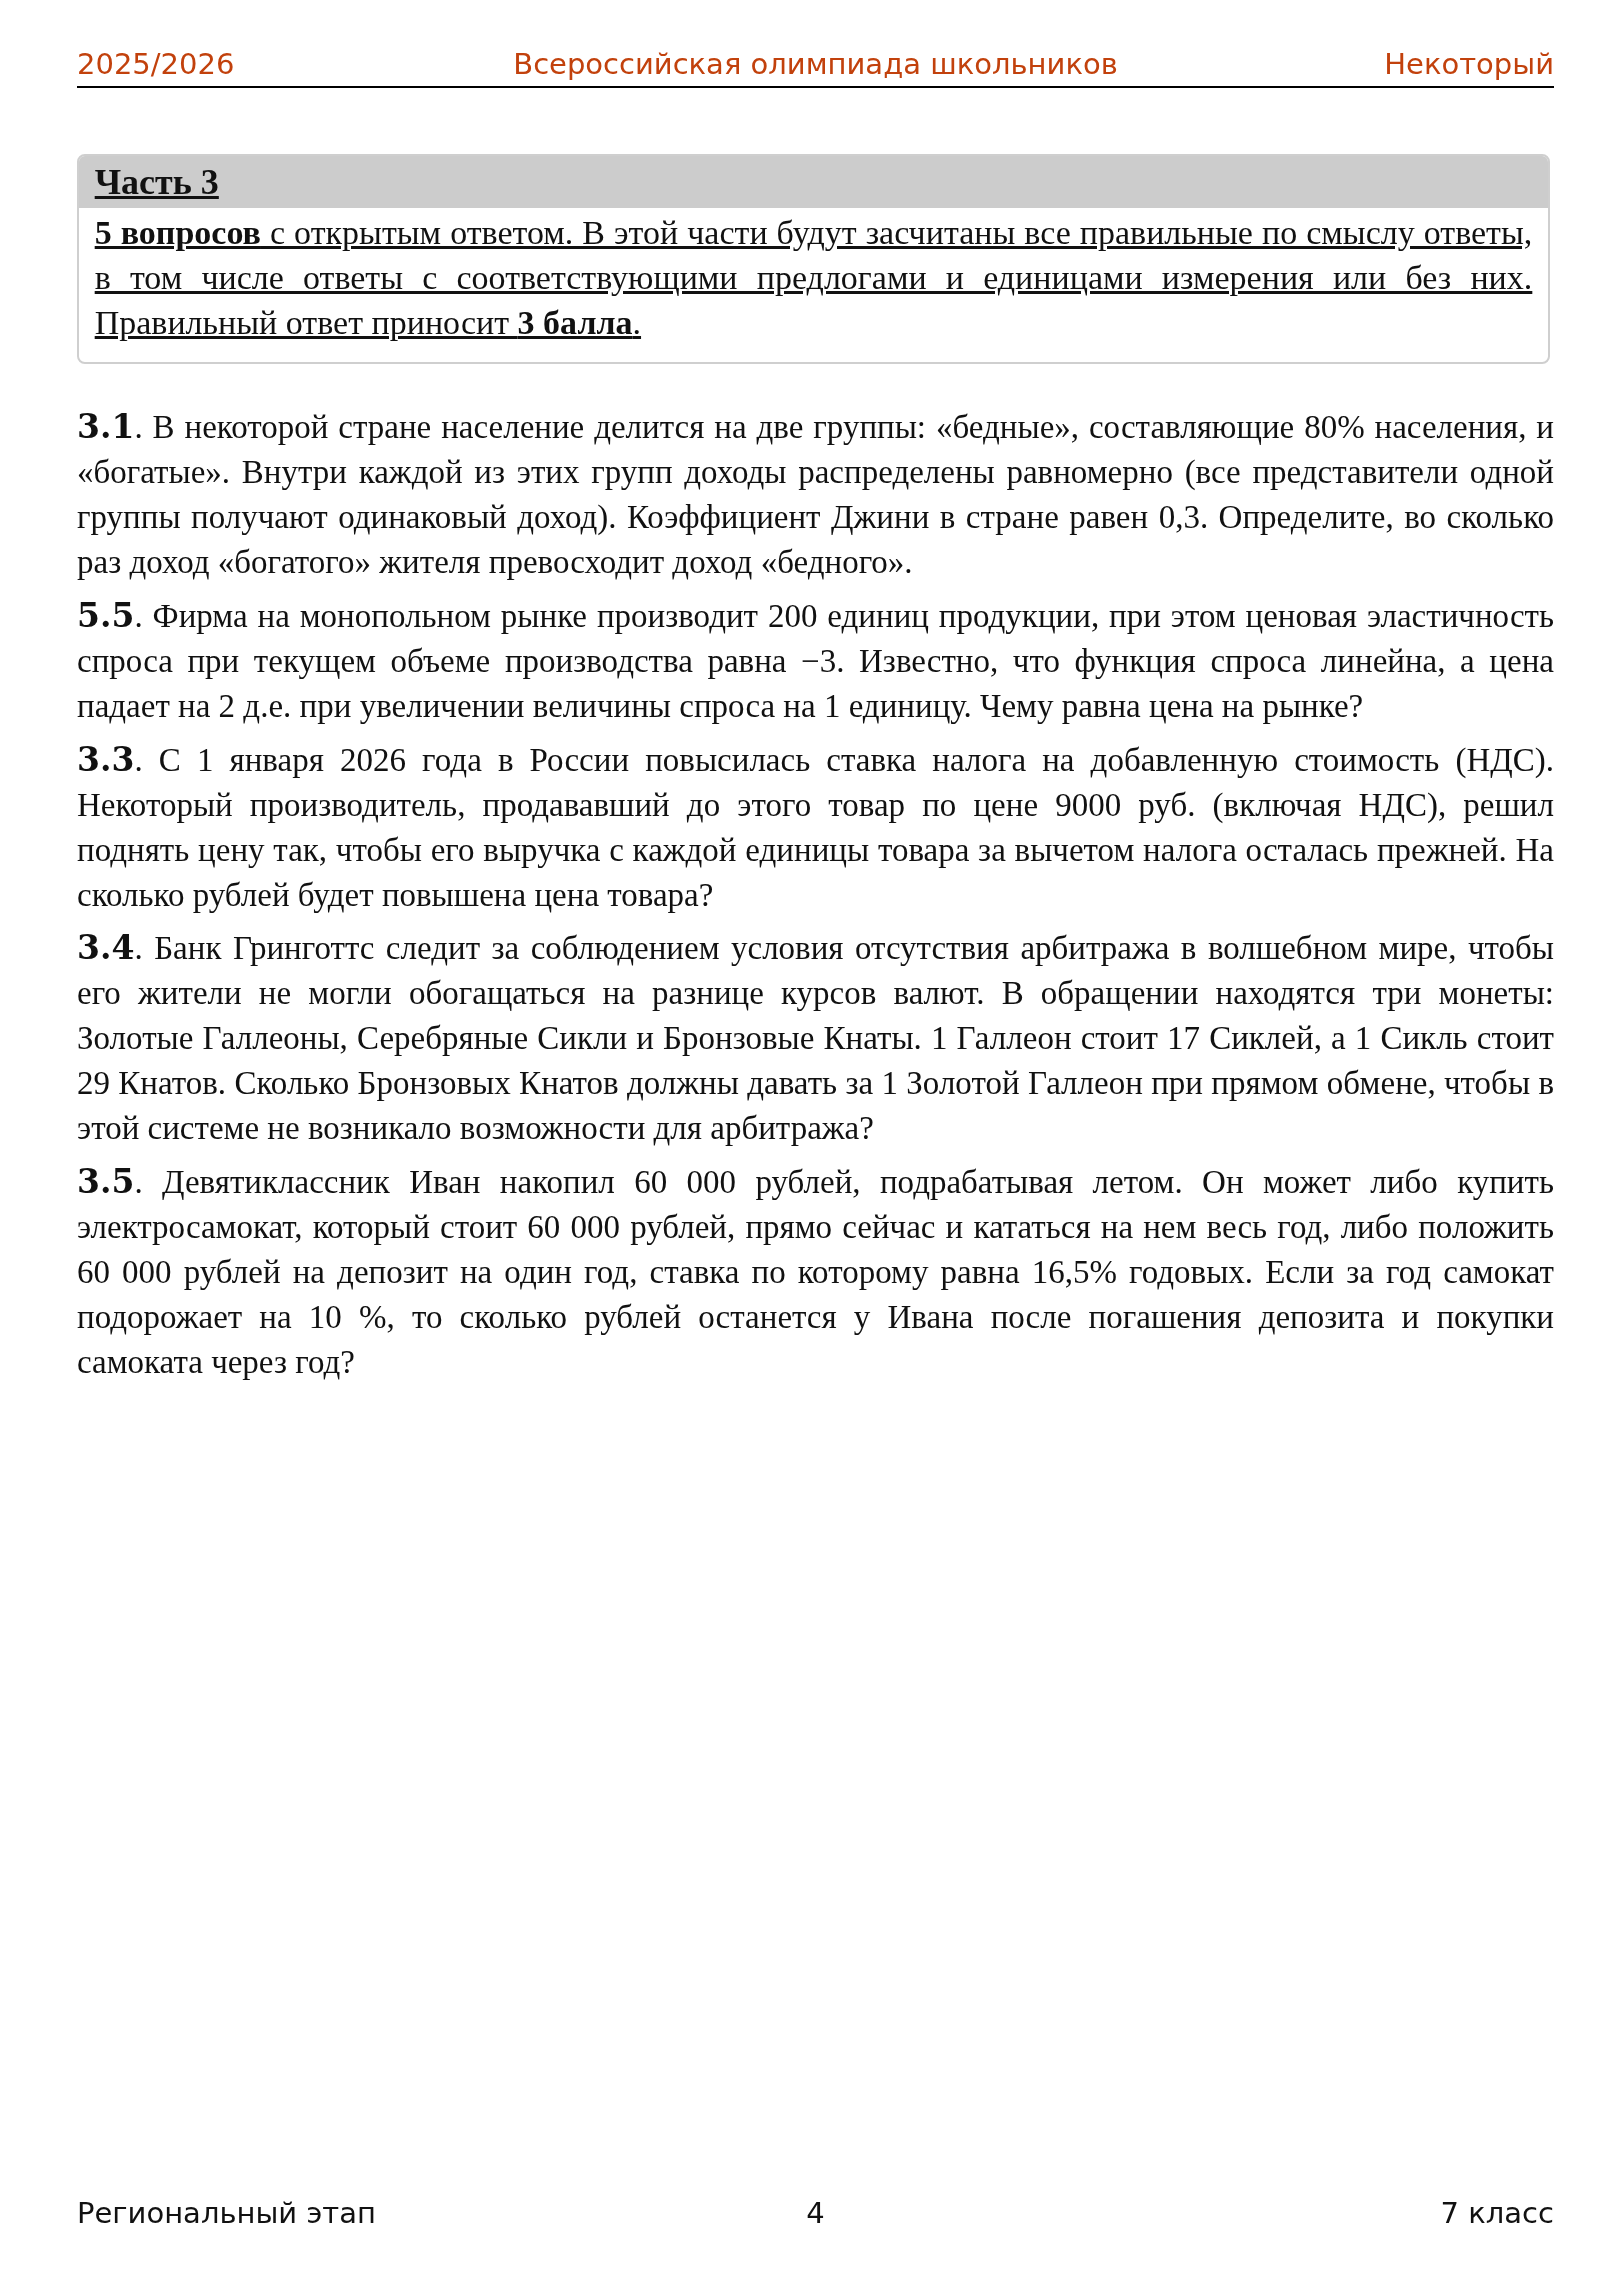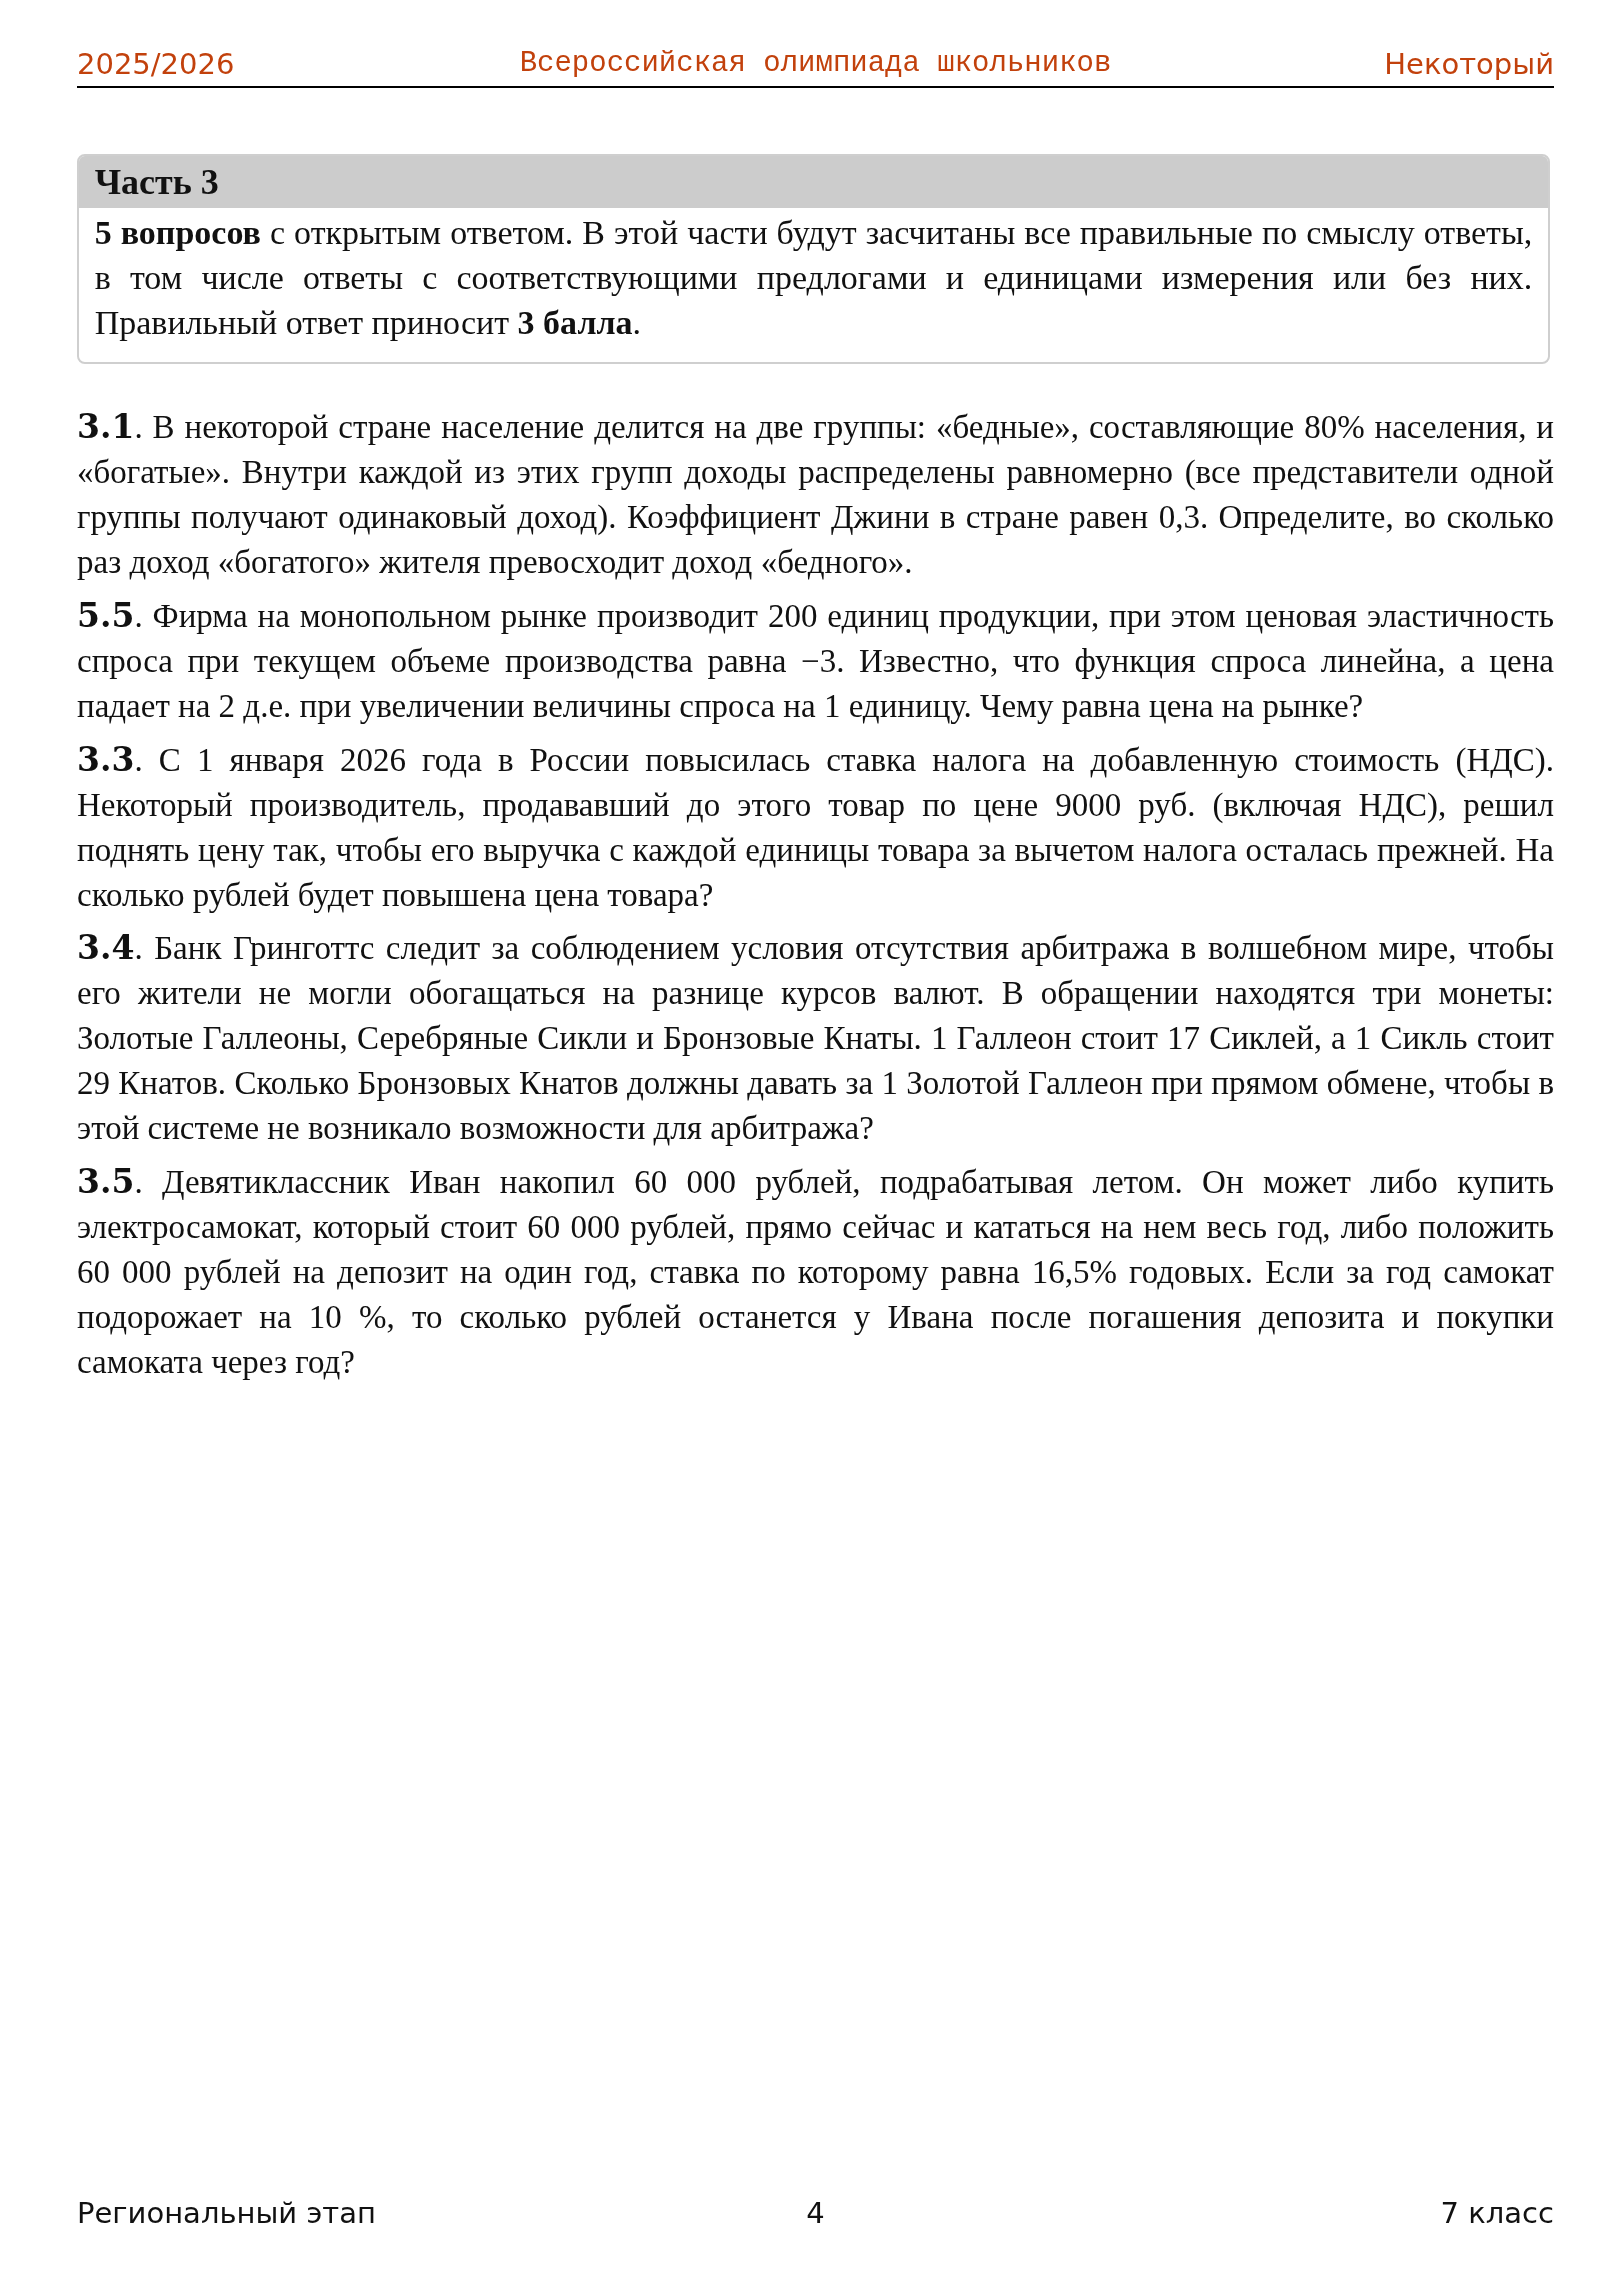--- a/index.html
+++ b/index.html
@@ -4,27 +4,28 @@
   <style>
     html, body { margin: 0; padding: 0; background: #ffffff; }
     body { width: 1621px; height: 2293px; position: relative; overflow: hidden; color: #111; }
     .page-header {
       position: absolute; left: 77px; top: 43px; width: 1477px; height: 43px;
       font-family: "DejaVu Sans", sans-serif; font-size: 29px; color: #c2410c;
       border-bottom: 2px solid #000;
     }
     .page-header span { position: absolute; top: 3.9px; white-space: nowrap; }
     .hdr-left { left: 0; }
-    .hdr-center { left: 50%; transform: translateX(-50%); font-family: Liberation Mono, monospace; }
+    .hdr-center { left: 50%; transform: translateX(-50%); }
     .hdr-right { right: 0; }
 
     .part-box {
       position: absolute; left: 77px; top: 154px; width: 1473px; height: 210px;
       border: 2px solid #cfcfcf; border-radius: 7.8px; background: #fff; overflow: hidden;
       box-sizing: border-box;
+      text-decoration: underline;
     }
     .part-title {
       background: #cccccc; height: 52px; padding-left: 15.7px;
       font-family: "Liberation Serif", serif; font-weight: bold; font-size: 36px; line-height: 52px;
     }
     .part-desc {
       padding: 2px 15.7px 0 15.7px;
       font-family: "Liberation Serif", serif; font-size: 34px; line-height: 45px;
       text-align: justify; hyphens: auto;
     }

